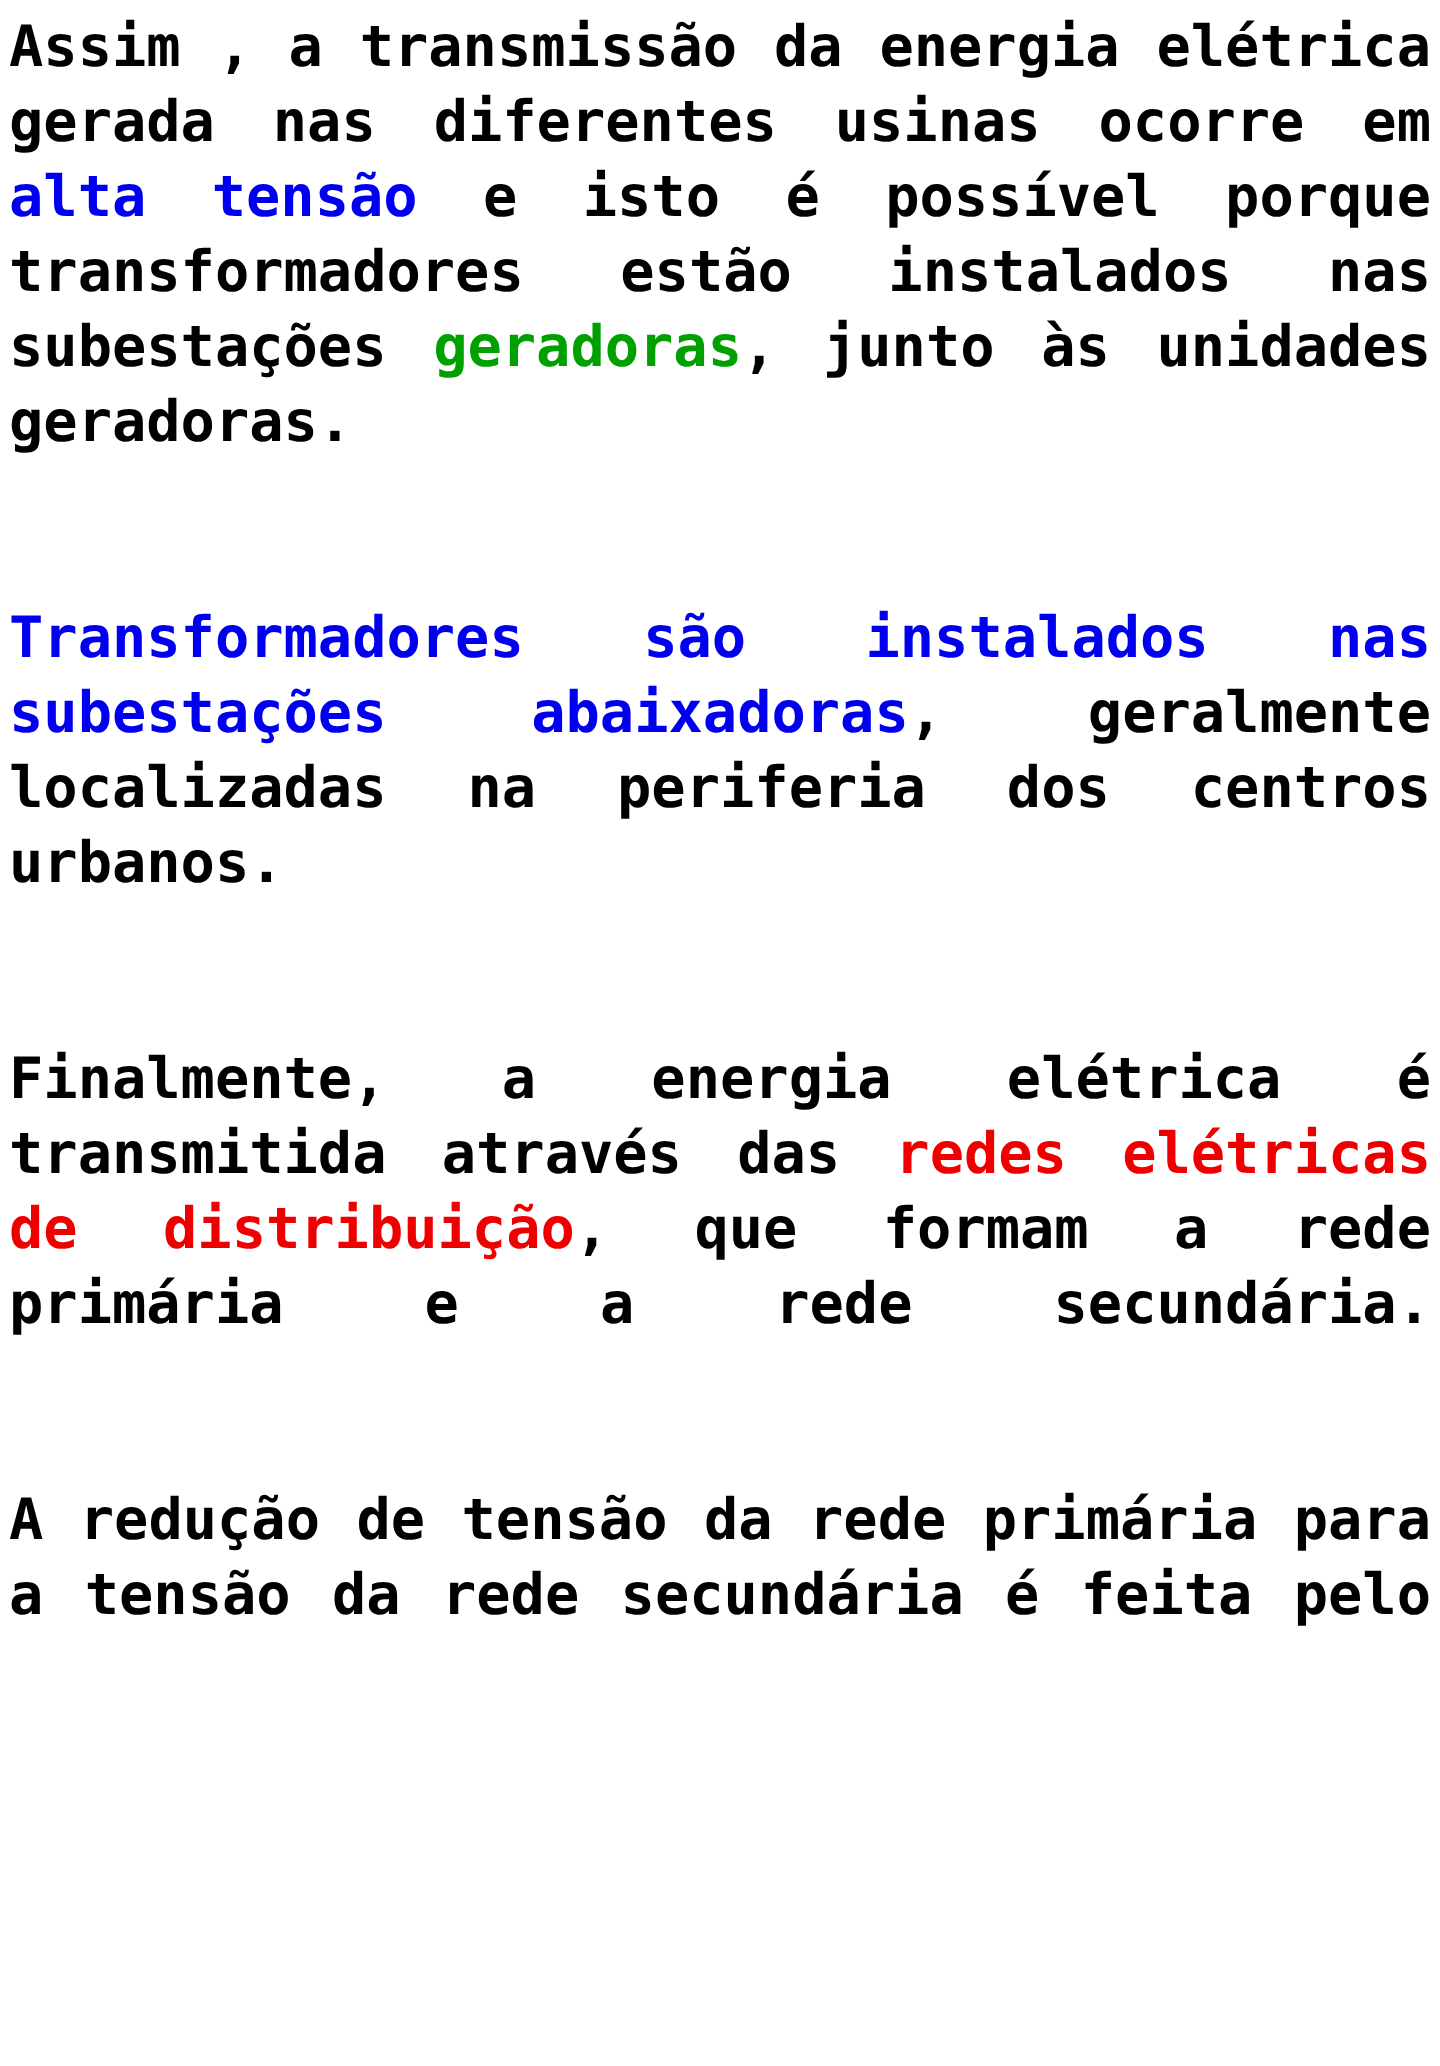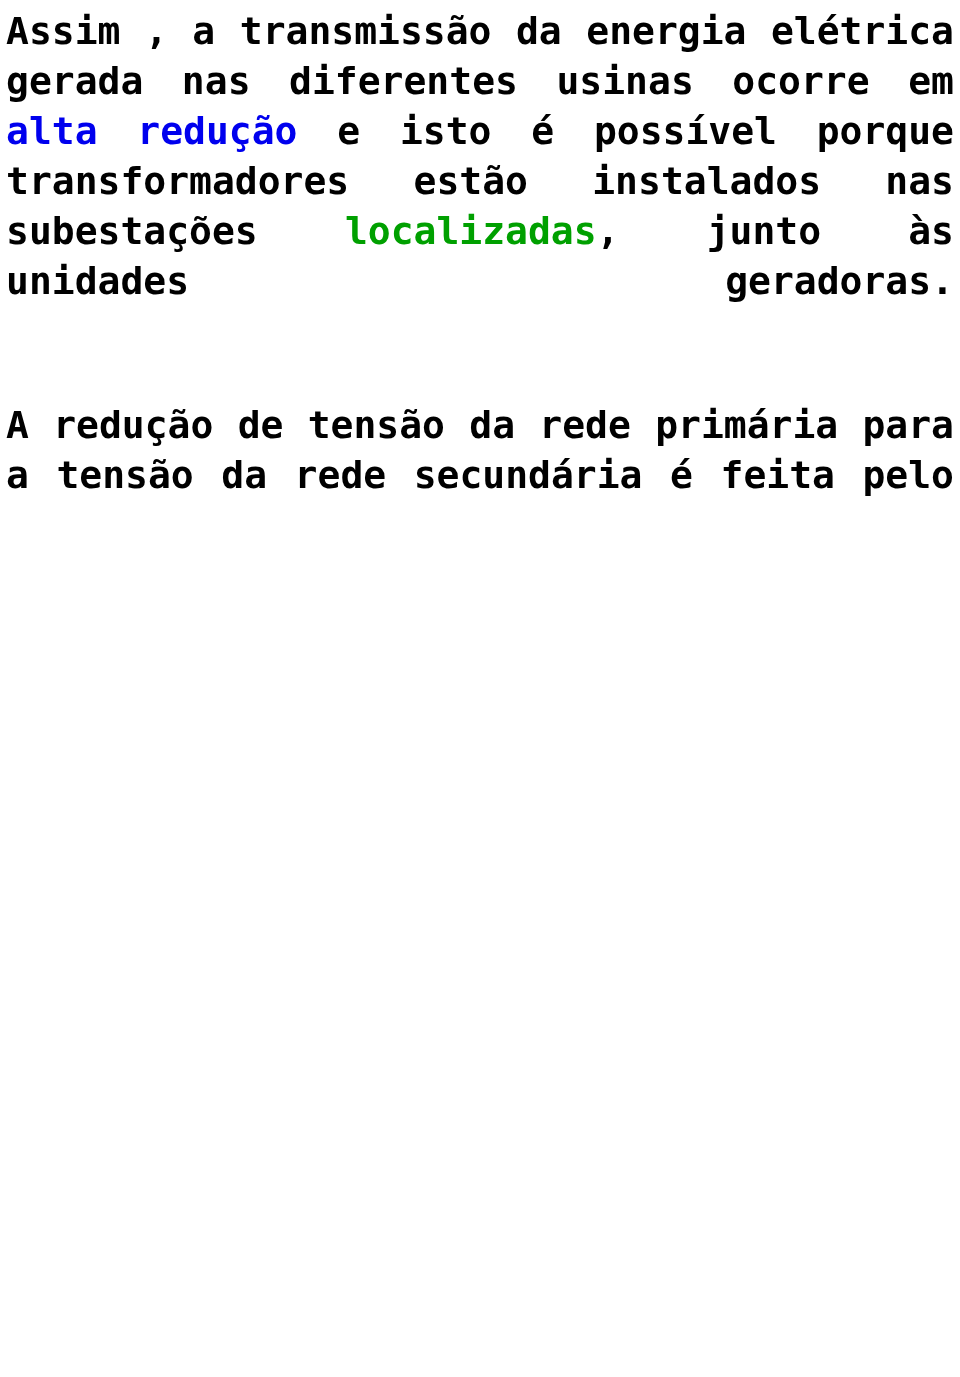--- a/index.html
+++ b/index.html
@@ -42,15 +42,17 @@
   .j::after {
     content: "";
     display: inline-block;
     width: 100%;
   }
 </style>
 </head>
 <body>
 
 <div class="page">
-  <p class="para p1 j"><span class="c-black">Assim , a transmissão da energia elétrica gerada nas diferentes usinas ocorre em </span><span class="c-blue">alta redução</span><span class="c-black"> e isto é possível porque transformadores estão instalados nas subestações </span><span class="c-green">localizadas</span><span class="c-black">, junto às unidades geradoras.</span></p>
+  <p class="para p1 j"><span class="c-black">Assim , a transmissão da energia elétrica gerada nas diferentes usinas ocorre em </span><span class="c-blue">alta tensão</span><span class="c-black"> e isto é possível porque transformadores estão instalados nas subestações </span><span class="c-green">geradoras</span><span class="c-black">, junto às unidades geradoras.</span></p>
+  <p class="para p3 j"><span class="c-blue">Transformadores são instalados nas subestações abaixadoras</span><span class="c-black">, geralmente localizadas na periferia dos centros urbanos.</span></p>
+  <p class="para p4 j"><span class="c-black">Finalmente, a energia elétrica é transmitida através das </span><span class="c-red">redes elétricas de distribuição</span><span class="c-black">, que formam a rede primária e a rede secundária.</span></p>
   <p class="para p5 j"><span class="c-black">A redução de tensão da rede primária para a tensão da rede secundária é feita pelo </span></p>
 </div>
 
 </body></html>

